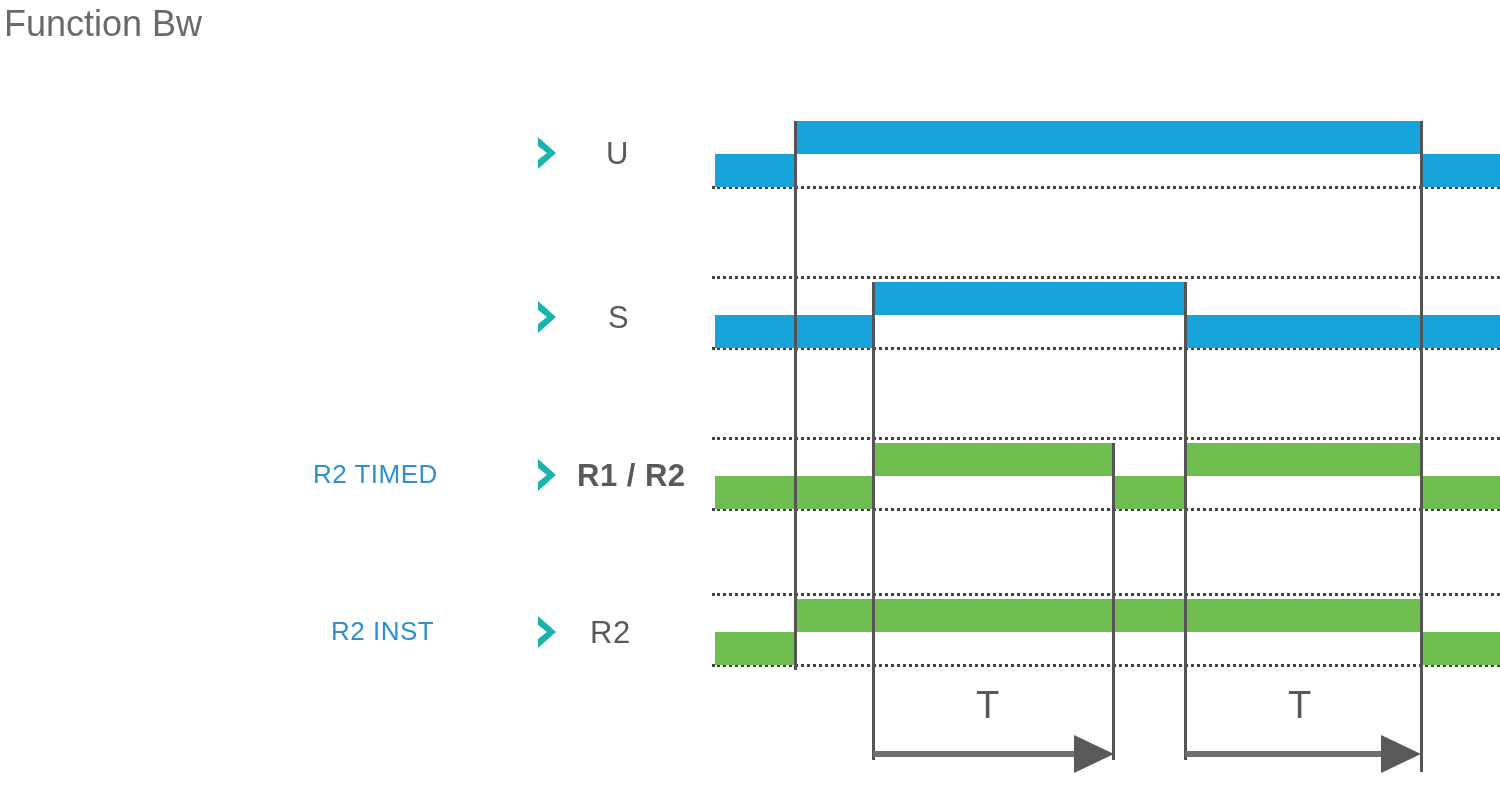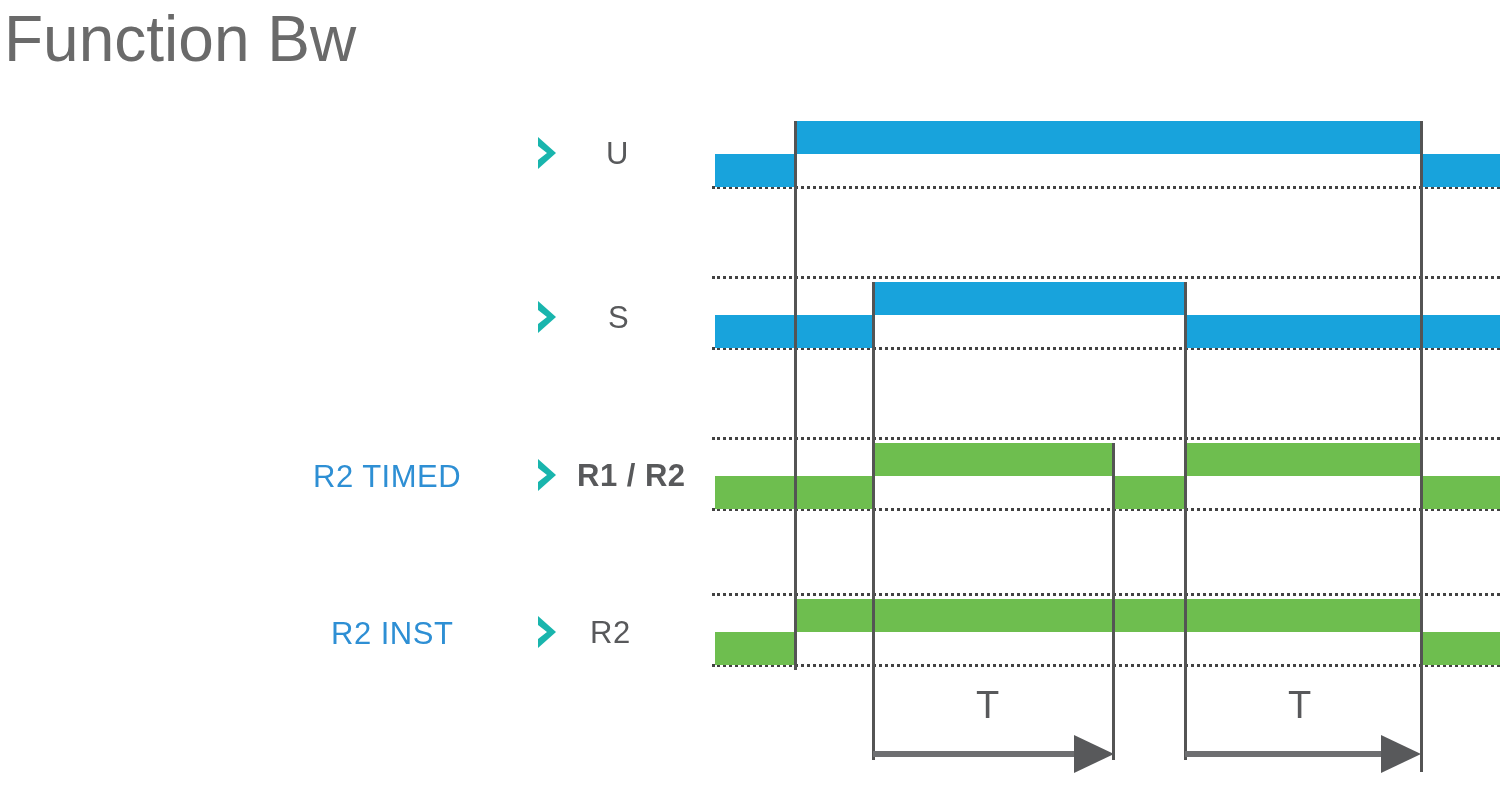--- a/index.html
+++ b/index.html
@@ -4,28 +4,28 @@
 <style>
   * { box-sizing: border-box; margin:0; padding:0; }
   html,body { width:1500px; height:797px; background:#ffffff; overflow:hidden; }
   body { font-family:"Liberation Sans", sans-serif; }
 
   #stage { position:relative; width:1500px; height:797px; background:#fff; }
 
   
   #title {
     position:absolute; left:4px; top:4px;
-    font-size:64px; font-weight:400; color:#6a6a6a;
+    font-size:36px; font-weight:400; color:#6a6a6a;
     letter-spacing:0px; line-height:1.1;
     white-space:nowrap;
   }
 
   .mode-label {
     position:absolute; text-align:right;
-    font-size:31px; color:#2e8fd4; white-space:nowrap;
+    font-size:26px; color:#2e8fd4; white-space:nowrap;
     font-weight:400; letter-spacing:0.5px;
   }
 
   .chev { position:absolute; width:26px; height:34px; }
   .chev svg { display:block; width:100%; height:100%; }
 
   .sig-label {
     position:absolute; font-size:31px; color:#58595b;
     white-space:nowrap; font-weight:400; letter-spacing:0.5px;
   }

